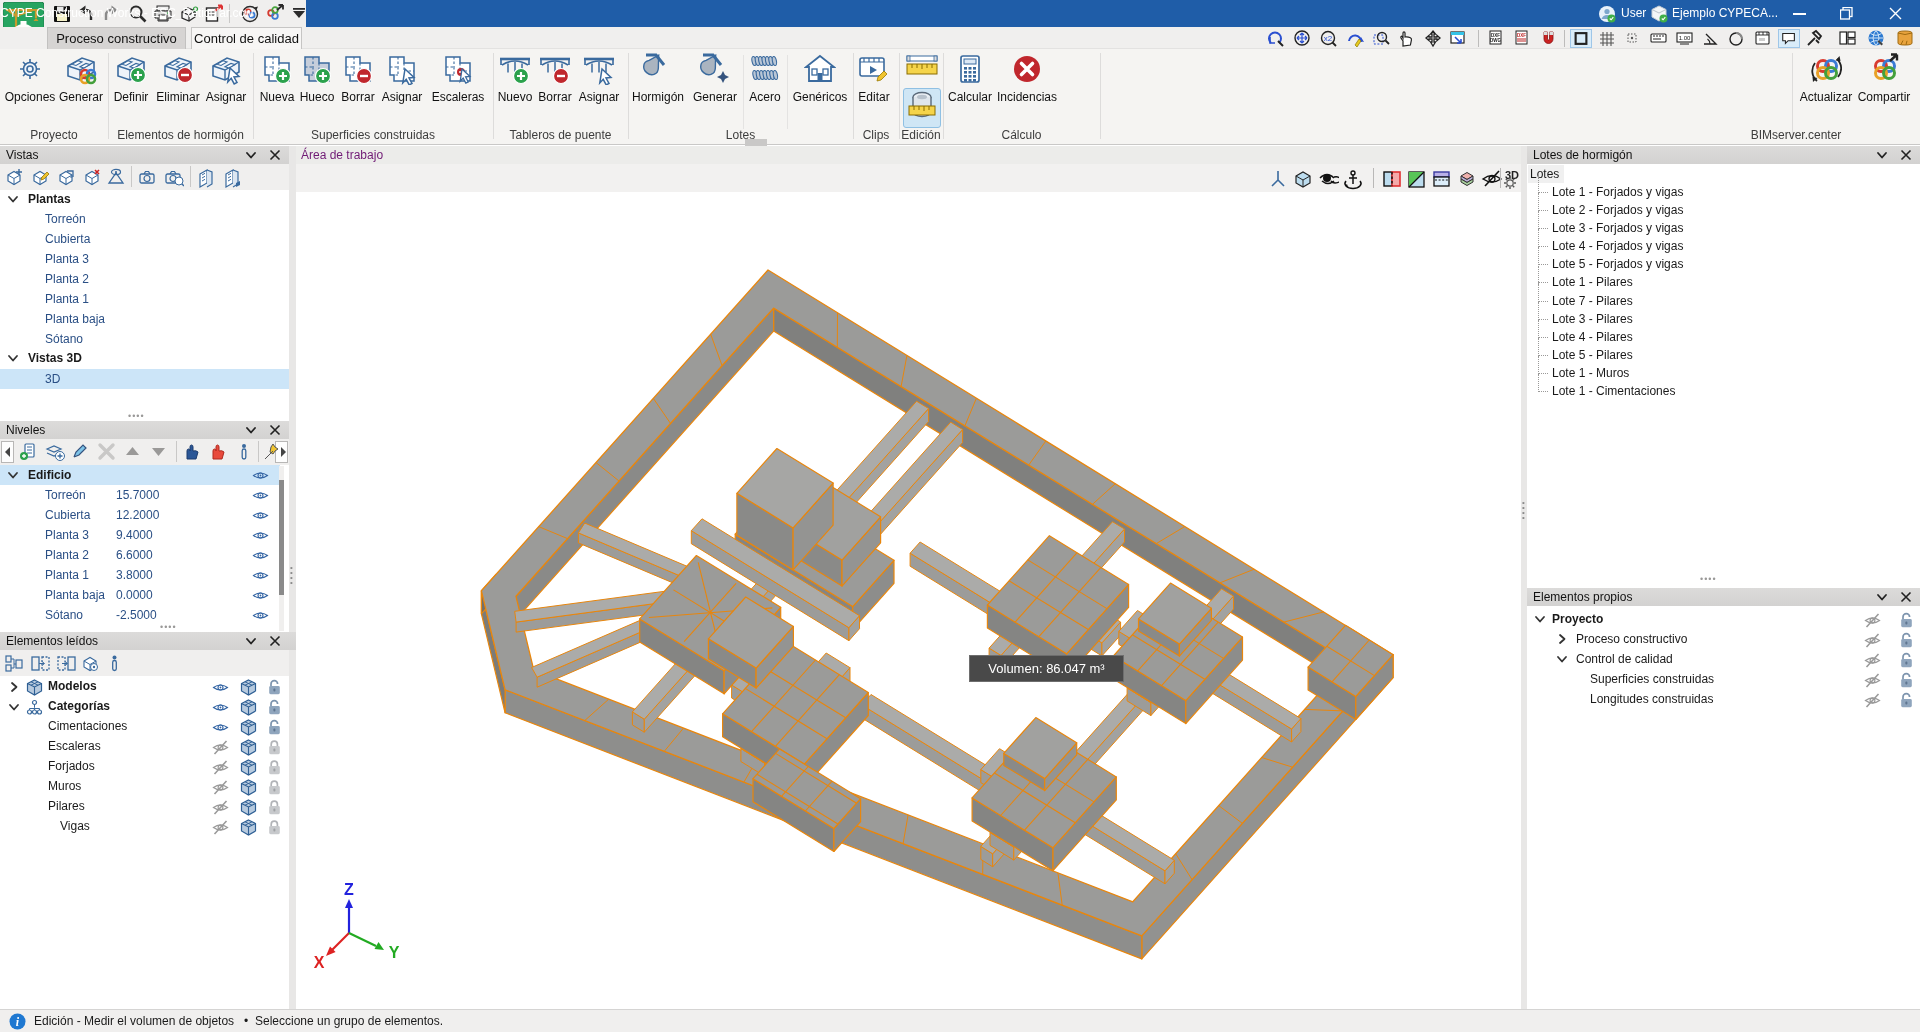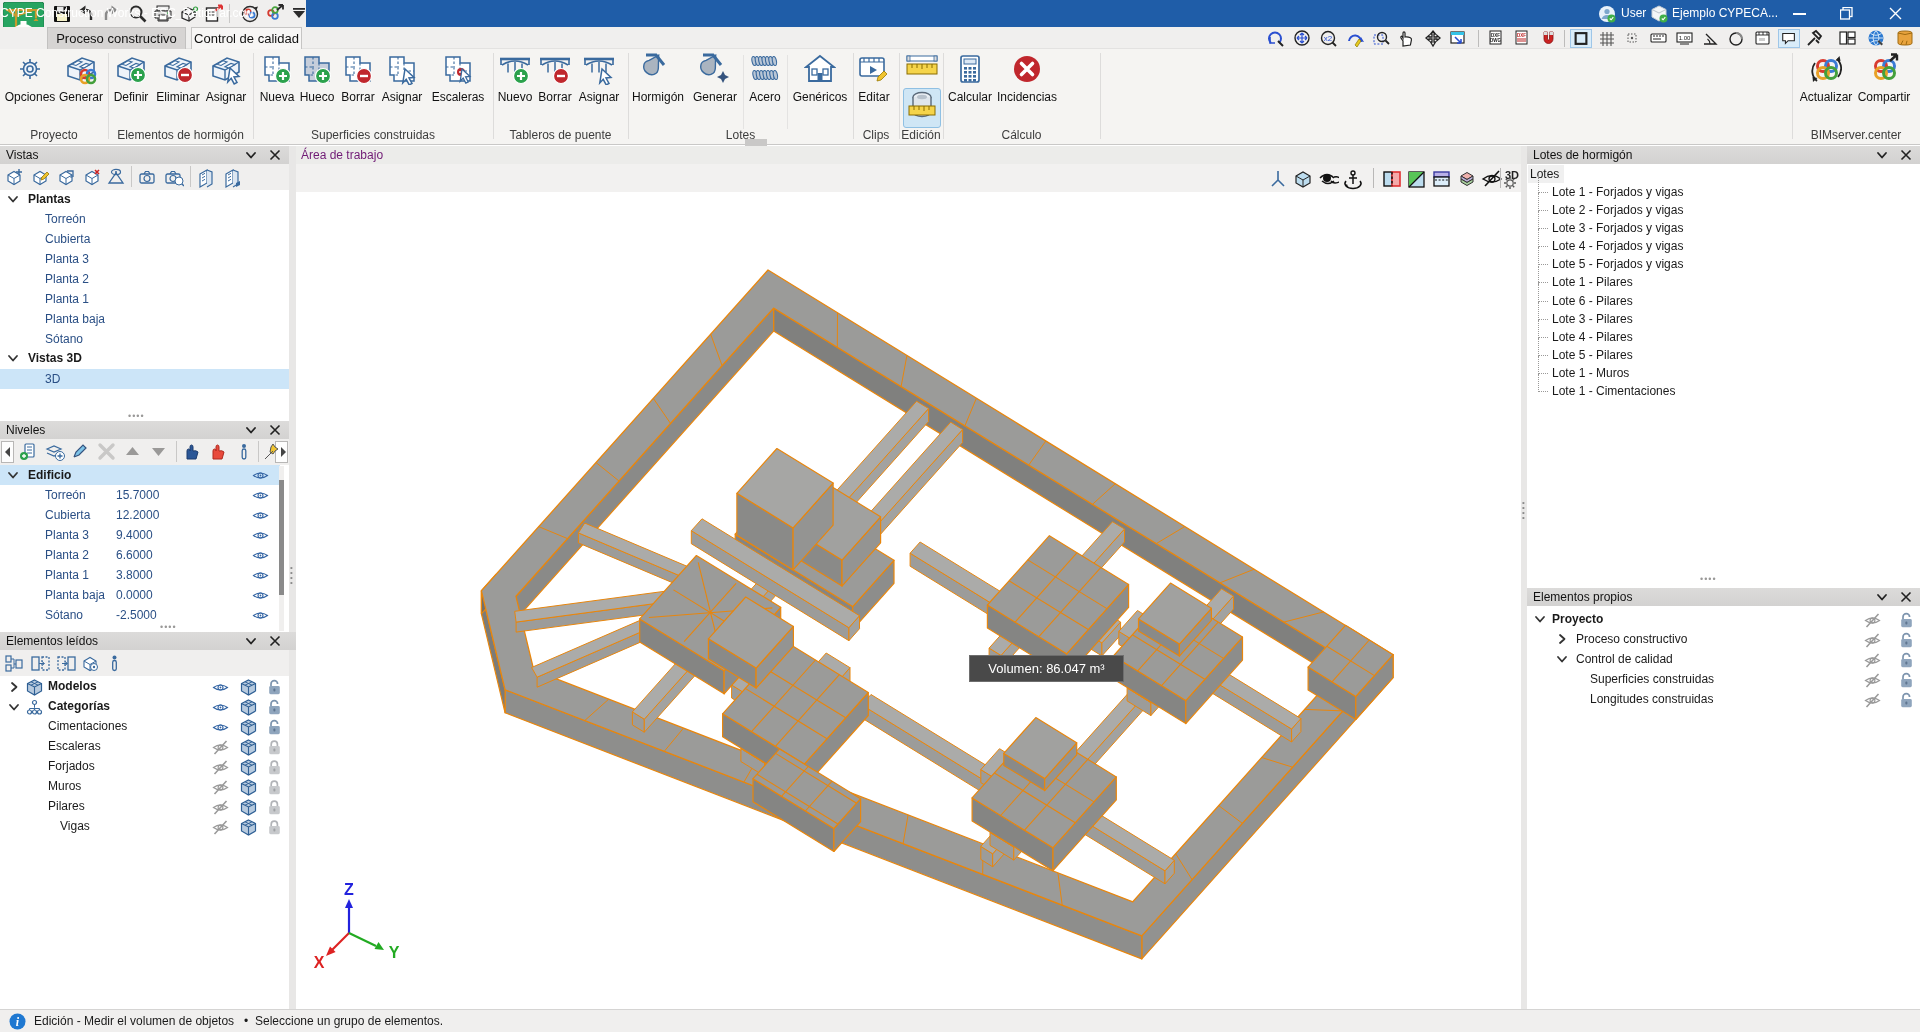--- a/index.html
+++ b/index.html
@@ -235,21 +235,21 @@
 <div class="gsub" style="left:743px"></div>
 <div class="gsub" style="left:787px"></div>
 <div class="gseplab" style="left:0px;width:108px">Proyecto</div>
 <div class="gseplab" style="left:108px;width:145px">Elementos de hormigón</div>
 <div class="gseplab" style="left:253px;width:240px">Superficies construidas</div>
 <div class="gseplab" style="left:493px;width:135px">Tableros de puente</div>
 <div class="gseplab" style="left:628px;width:225px">Lotes</div>
 <div class="gseplab" style="left:853px;width:46px">Clips</div>
 <div class="gseplab" style="left:899px;width:44px">Edición</div>
 <div class="gseplab" style="left:943px;width:157px">Cálculo</div>
-<div class="gseplab" style="left:1792px;width:128px">BIMserver.center</div>
+<div class="gseplab" style="left:1732px;width:128px">BIMserver.center</div>
 <svg class="abs" style="left:14px;top:53px" width="32" height="32" viewBox="0 0 32 32">
     <g fill="none" stroke="#3a6a9e" stroke-width="1.6">
       <circle cx="16" cy="16" r="6.5" fill="#eef3f9"></circle>
       <circle cx="16" cy="16" r="3"></circle>
       <path d="M16 6 v4 M16 22 v4 M6 16 h4 M22 16 h4 M9 9 l2.8 2.8 M20.2 20.2 L23 23 M23 9 l-2.8 2.8 M11.8 20.2 L9 23"></path>
     </g>
   </svg>
 <div class="rlab" style="left:0px;width:60px">Opciones</div>
 <svg class="abs" style="left:65px;top:53px" width="32" height="32" viewBox="0 0 32 32">
     <g>
@@ -1144,21 +1144,21 @@
 <div class="abs" style="left:1538px;top:246px;width:10px;height:1px;border-top:1px dotted #9a9998"></div>
 <div class="treerow" style="left:1552px;top:238px">Lote 4 - Forjados y vigas</div>
 <div class="abs" style="left:1538px;top:247px;width:1px;height:18px;border-left:1px dotted #9a9998"></div>
 <div class="abs" style="left:1538px;top:264px;width:10px;height:1px;border-top:1px dotted #9a9998"></div>
 <div class="treerow" style="left:1552px;top:256px">Lote 5 - Forjados y vigas</div>
 <div class="abs" style="left:1538px;top:266px;width:1px;height:18px;border-left:1px dotted #9a9998"></div>
 <div class="abs" style="left:1538px;top:282px;width:10px;height:1px;border-top:1px dotted #9a9998"></div>
 <div class="treerow" style="left:1552px;top:274px">Lote 1 - Pilares</div>
 <div class="abs" style="left:1538px;top:284px;width:1px;height:18px;border-left:1px dotted #9a9998"></div>
 <div class="abs" style="left:1538px;top:301px;width:10px;height:1px;border-top:1px dotted #9a9998"></div>
-<div class="treerow" style="left:1552px;top:293px">Lote 6 - Pilares</div>
+<div class="treerow" style="left:1552px;top:293px">Lote 7 - Pilares</div>
 <div class="abs" style="left:1538px;top:302px;width:1px;height:18px;border-left:1px dotted #9a9998"></div>
 <div class="abs" style="left:1538px;top:319px;width:10px;height:1px;border-top:1px dotted #9a9998"></div>
 <div class="treerow" style="left:1552px;top:311px">Lote 3 - Pilares</div>
 <div class="abs" style="left:1538px;top:320px;width:1px;height:18px;border-left:1px dotted #9a9998"></div>
 <div class="abs" style="left:1538px;top:337px;width:10px;height:1px;border-top:1px dotted #9a9998"></div>
 <div class="treerow" style="left:1552px;top:329px">Lote 4 - Pilares</div>
 <div class="abs" style="left:1538px;top:338px;width:1px;height:18px;border-left:1px dotted #9a9998"></div>
 <div class="abs" style="left:1538px;top:355px;width:10px;height:1px;border-top:1px dotted #9a9998"></div>
 <div class="treerow" style="left:1552px;top:347px">Lote 5 - Pilares</div>
 <div class="abs" style="left:1538px;top:356px;width:1px;height:18px;border-left:1px dotted #9a9998"></div>

